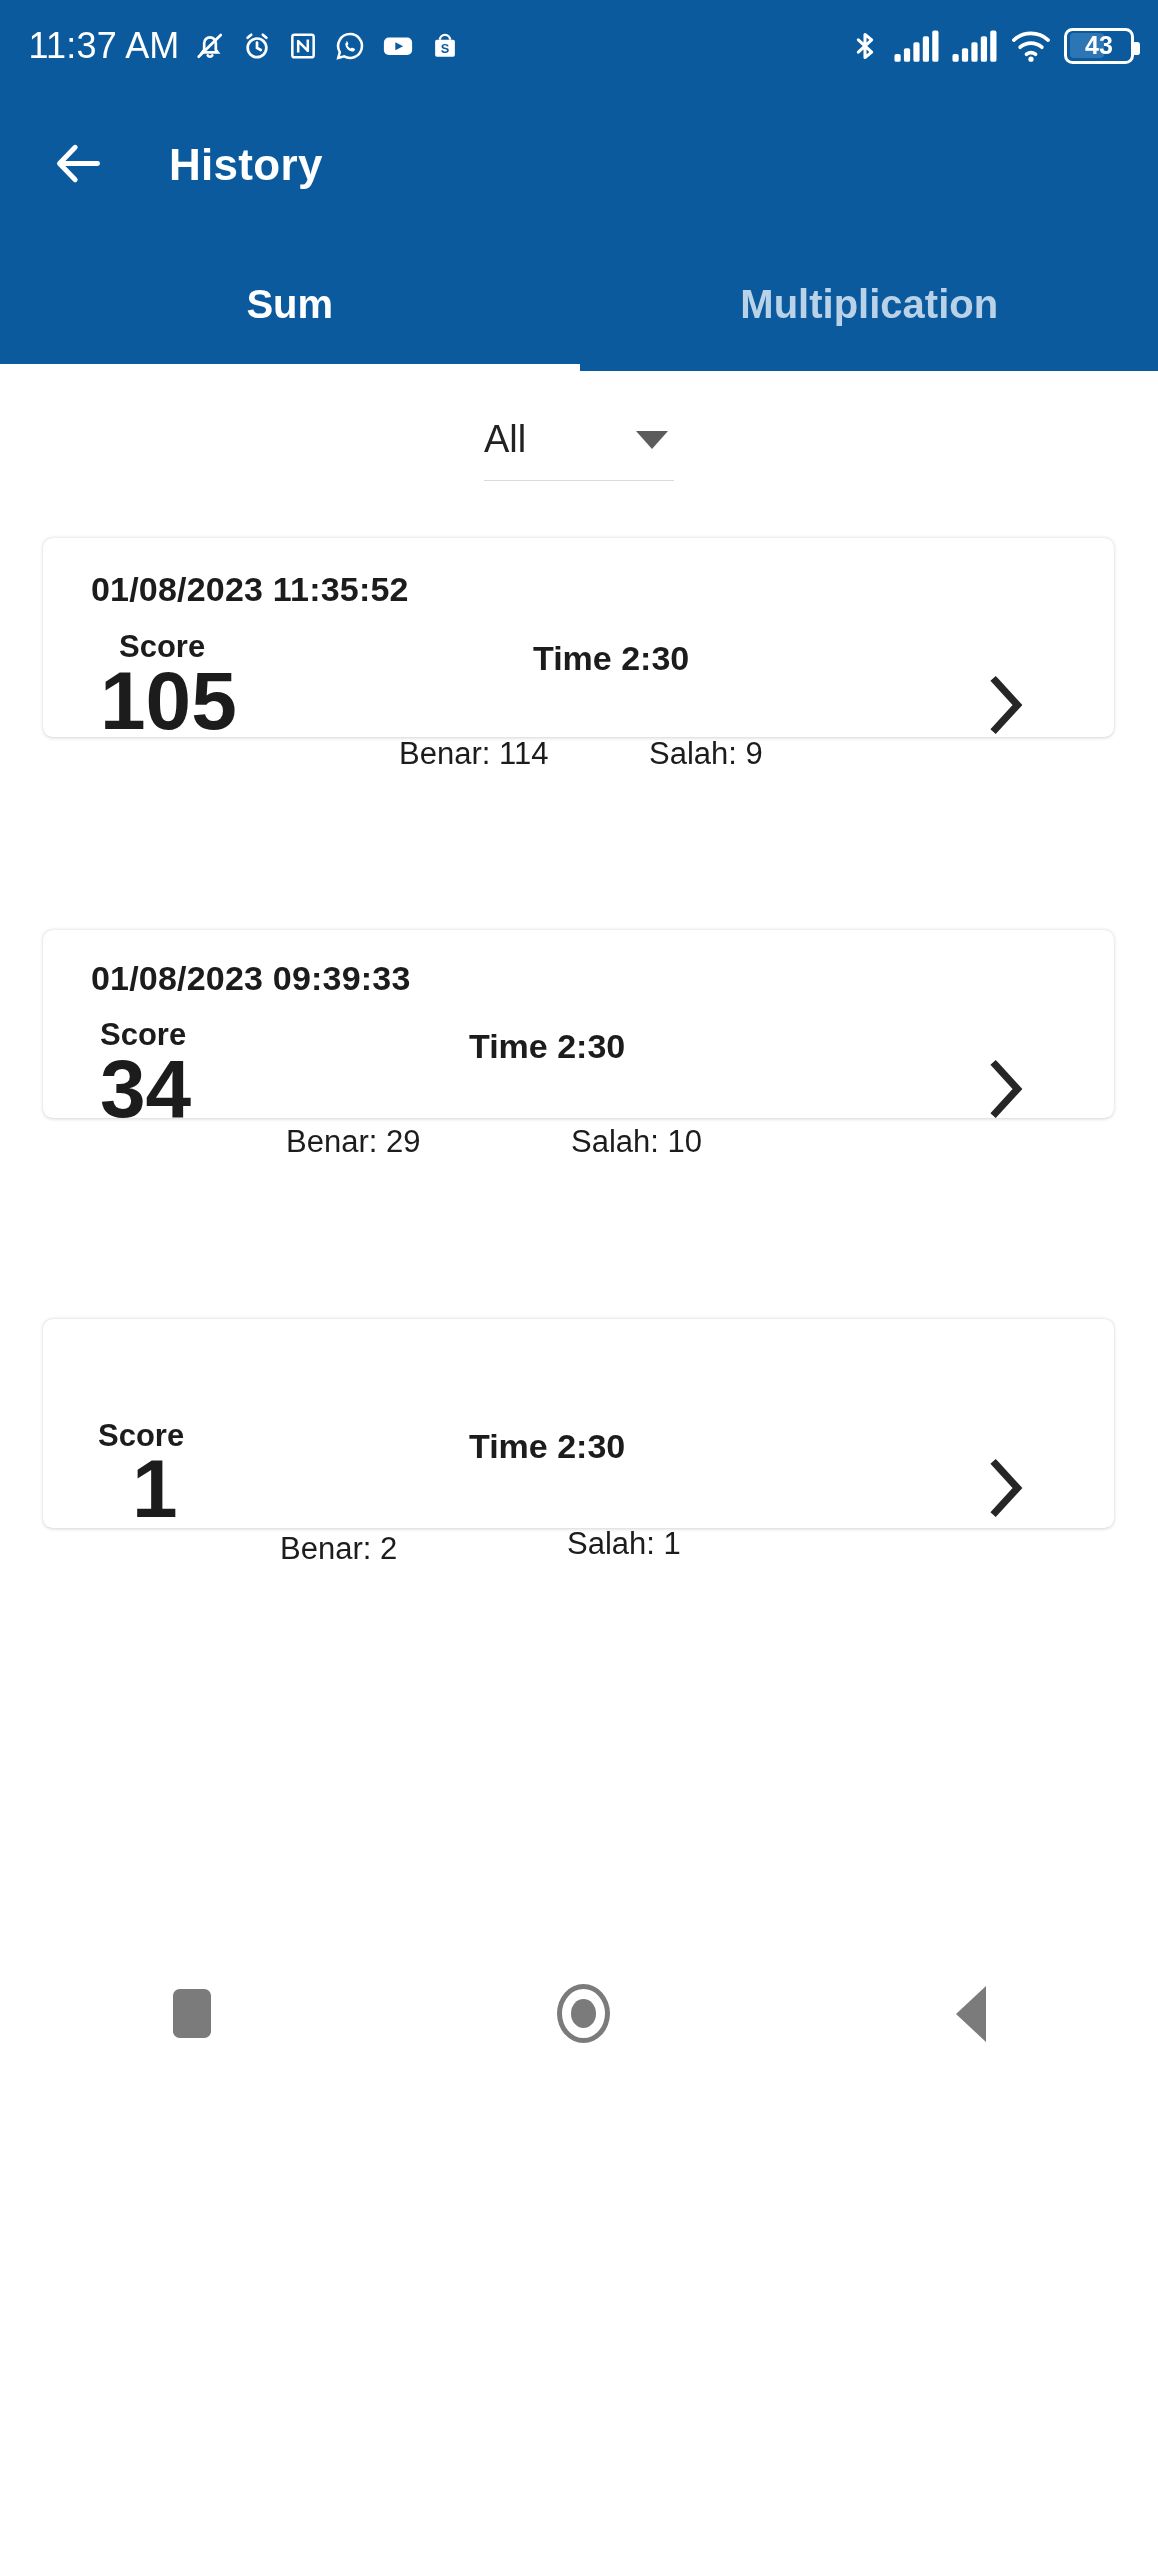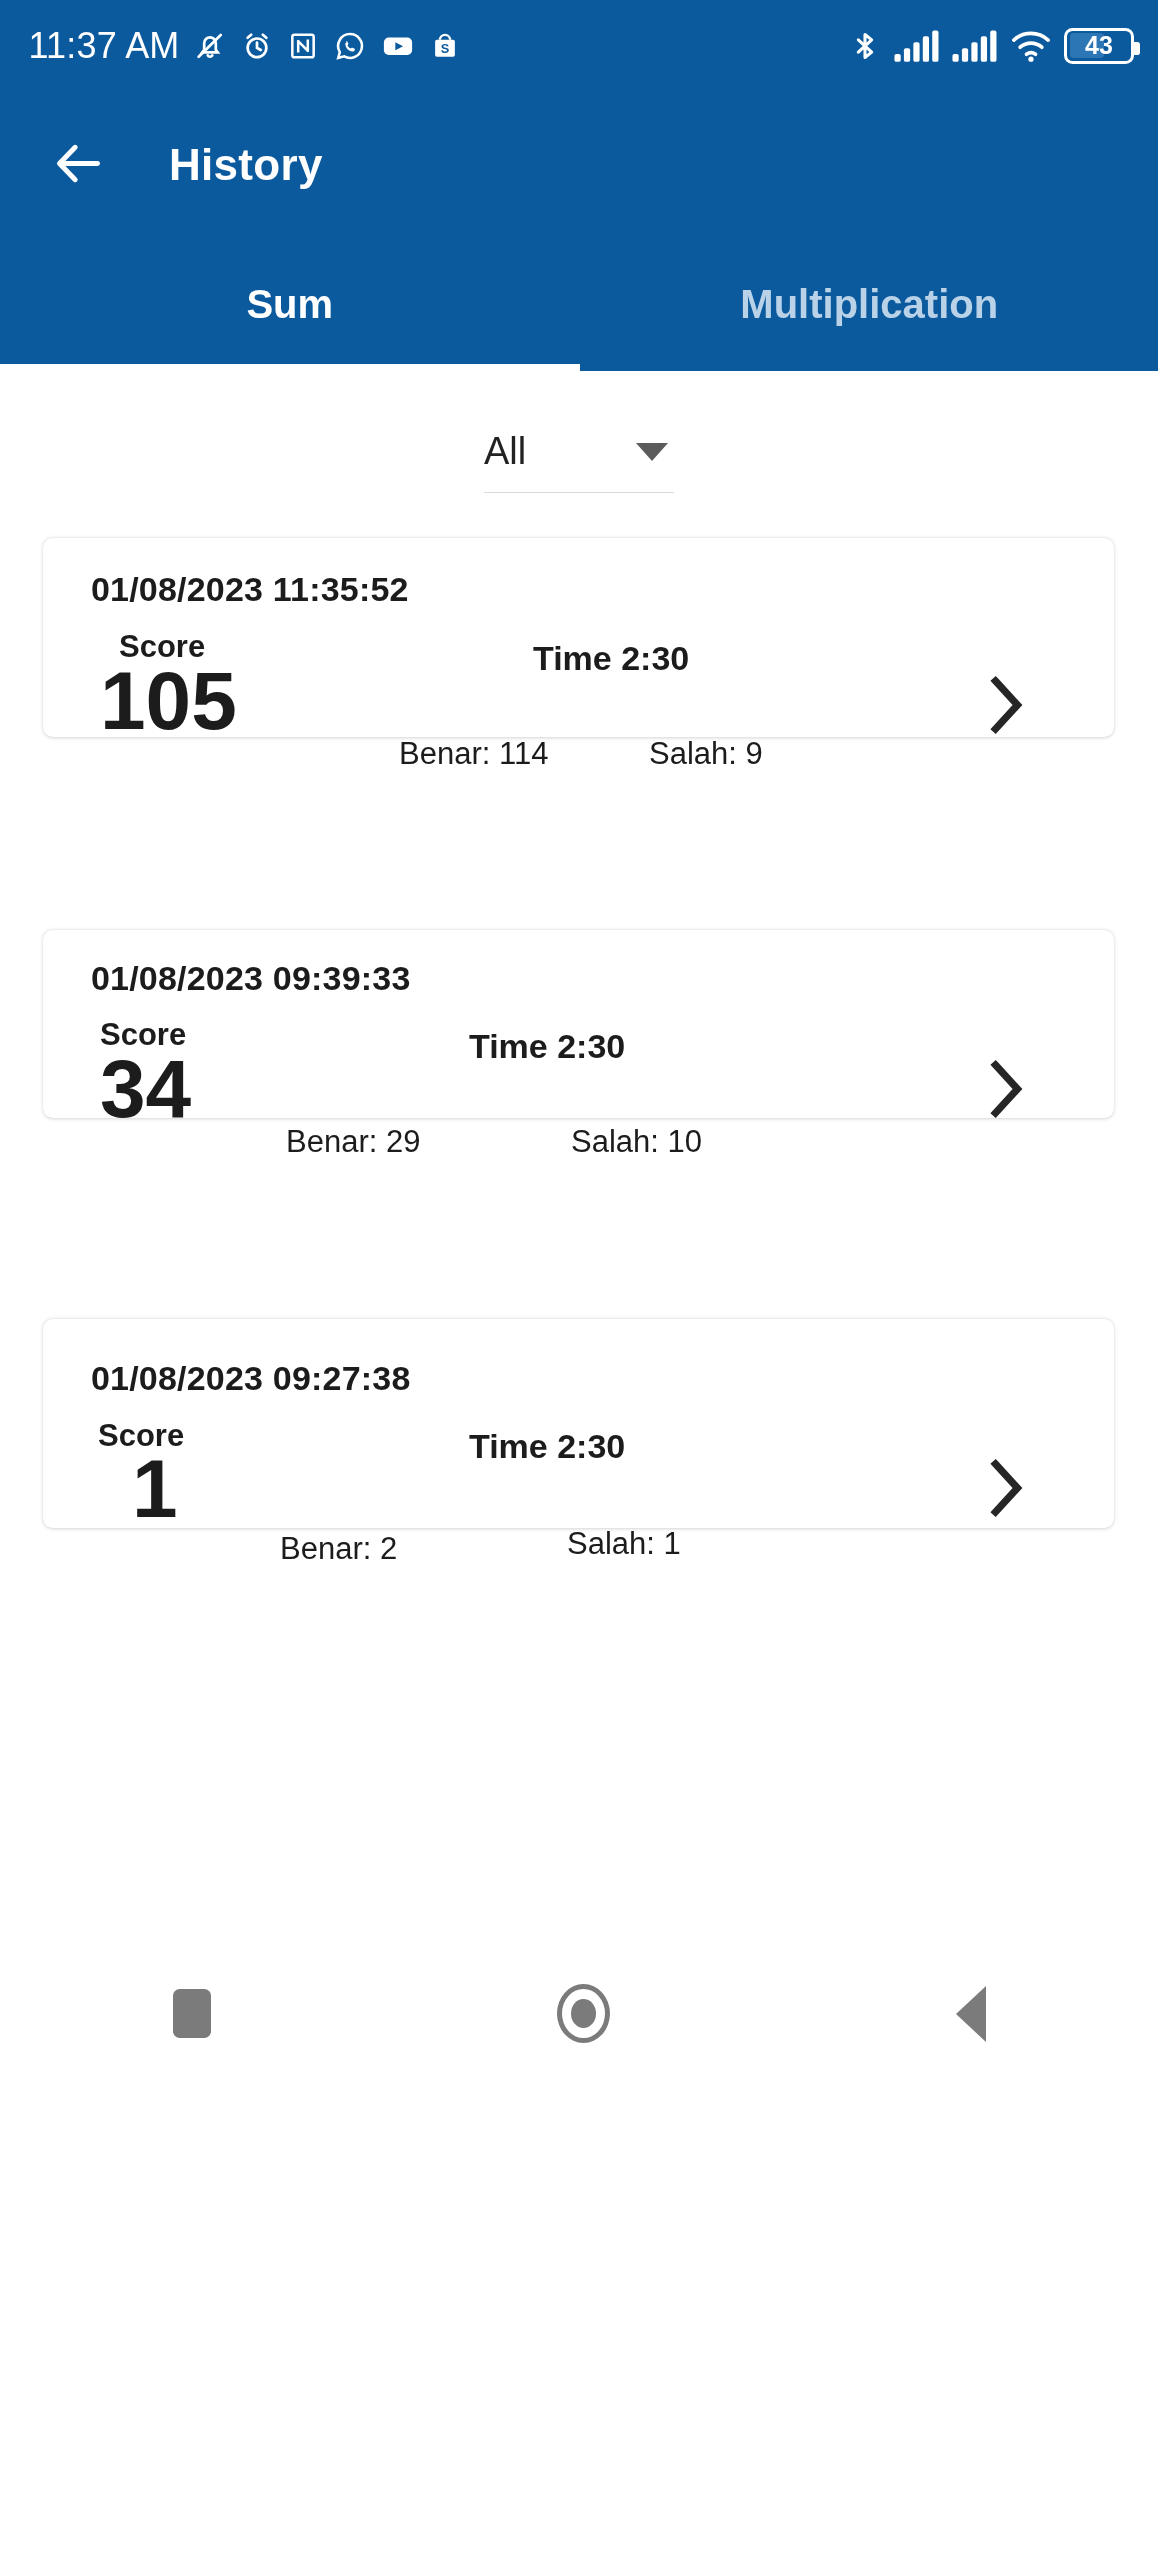--- a/index.html
+++ b/index.html
@@ -63,21 +63,21 @@
     position:absolute; left:0; bottom:0; width:100%; height:6.6px; background:#ffffff;
   }
 
   
   .content{
     position:absolute; left:0; top:371px; width:1159px; height:2072px; background:#fff;
   }
 
   
   .dropdown-wrap{
-    position:absolute; left:484px; top:50px; width:190px;
+    position:absolute; left:484px; top:38px; width:190px;
   }
   .dropdown{
     display:flex; align-items:center; justify-content:space-between;
     width:190px; height:61px; cursor:pointer;
   }
   .dropdown-label{ font-size:38px; color:#222; }
   .caret{ width:0;height:0; border-left:16px solid transparent; border-right:16px solid transparent;
           border-top:18px solid #5c5c5c; margin-right:5.7px; }
   .dropdown-underline{ width:190px; height:1.9px; background:#dadada; margin-top:9.5px; }
 
@@ -275,21 +275,20 @@
       <div class="stat" style="left:243px;top:194px;">Benar: 29</div>
       <div class="stat" style="left:528px;top:194px;">Salah: 10</div>
       <div class="chev" style="top:125px;">
         <svg width="49" height="68" viewBox="0 0 24 34" fill="none" stroke="#262626" stroke-width="3.6" stroke-linecap="square" stroke-linejoin="miter">
           <polyline points="7,5 18,17 7,29"></polyline>
         </svg>
       </div>
     </div>
 
     <div class="card" style="top:948px;height:209px;">
-      <div class="card-date" style="top:40px;">01/08/2023 09:27:38</div>
       <div class="score-label" style="left:55px;top:99px;">Score</div>
       <div class="score-value" style="left:89px;top:129px;">1</div>
       <div class="time-label" style="left:426px;top:108px;">Time 2:30</div>
       <div class="stat" style="left:237px;top:212px;">Benar: 2</div>
       <div class="stat" style="left:524px;top:207px;">Salah: 1</div>
       <div class="chev" style="top:135px;">
         <svg width="49" height="68" viewBox="0 0 24 34" fill="none" stroke="#262626" stroke-width="3.6" stroke-linecap="square" stroke-linejoin="miter">
           <polyline points="7,5 18,17 7,29"></polyline>
         </svg>
       </div>

